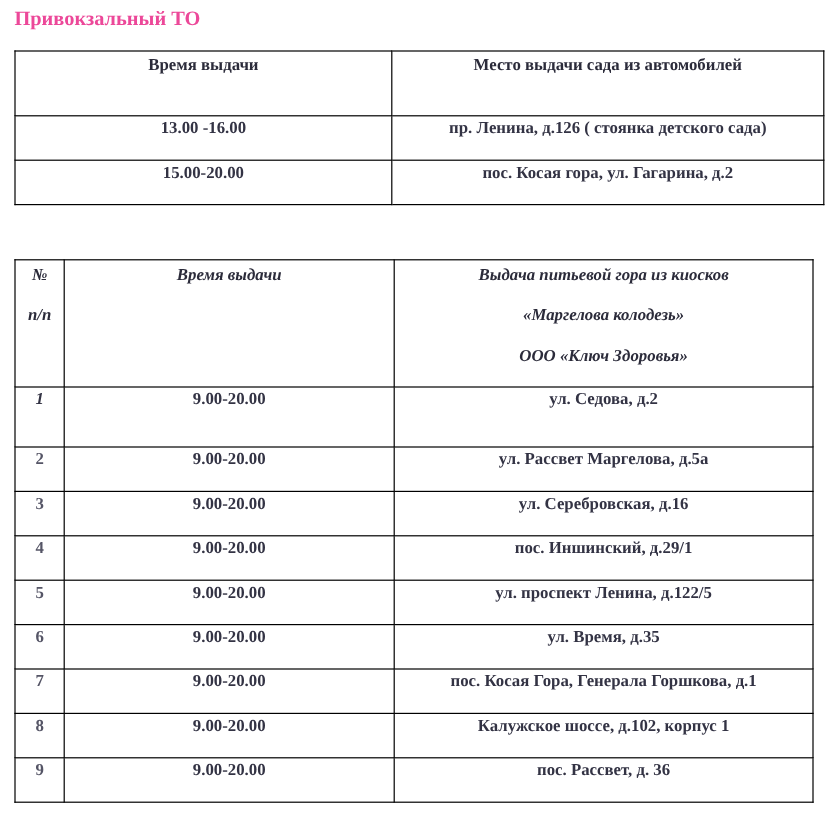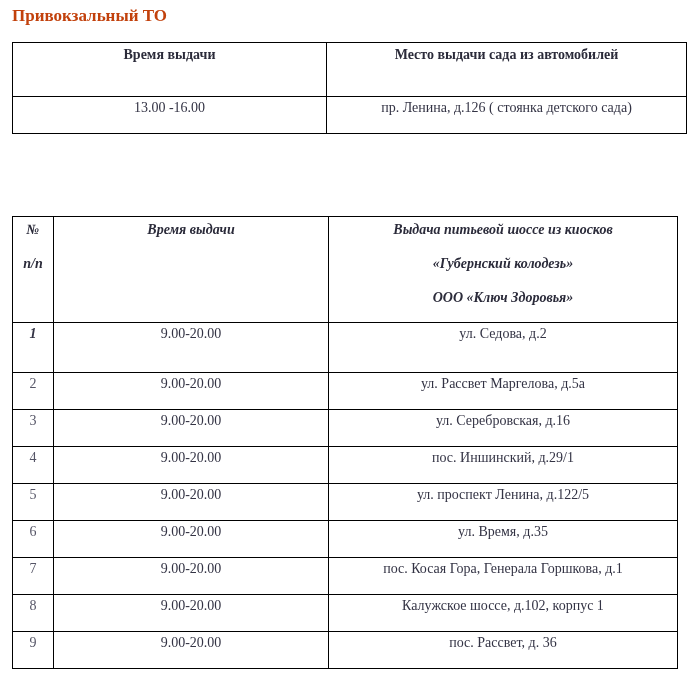--- a/index.html
+++ b/index.html
@@ -14,37 +14,37 @@
       font-family: "Liberation Serif", "DejaVu Serif", serif;
       color: #2b2b3a;
       overflow: hidden;
     }
     .title {
       position: absolute;
       left: 12px;
       top: 6px;
       font-size: 17px;
       font-weight: bold;
-      color: #c2410c;
+      color: #ec4899;
       margin: 0;
     }
     table {
       position: absolute;
       border-collapse: collapse;
       table-layout: fixed;
       font-size: 14px;
       color: #333344;
       border-radius: 22px;
     }
     td, th {
       border: 1.5px solid #000;
       padding: 0;
       text-align: center;
       vertical-align: top;
-      font-weight: normal;
+      font-weight: bold;
     }
     
     #t1 {
       left: 12px;
       top: 42px;
       width: 674px;
     }
     #t1 .c1 { width: 314px; }
     #t1 .c2 { width: 360px; }
     #t1 th {
@@ -98,41 +98,45 @@
     <tr>
       <th>Время выдачи</th>
       <th>Место выдачи сада из автомобилей</th>
     </tr>
   </thead>
   <tbody>
     <tr>
       <td>13.00 -16.00</td>
       <td>пр. Ленина, д.126 ( стоянка детского сада)</td>
     </tr>
+    <tr>
+      <td>15.00-20.00</td>
+      <td>пос. Косая гора, ул. Гагарина, д.2</td>
+    </tr>
   </tbody>
 </table>
 
 <table id="t2">
   <colgroup>
       <col class="c1">
       <col class="c2">
       <col class="c3">
     </colgroup>
   <thead>
     <tr>
       <th>
         <span class="line">№</span>
         <span class="line">п/п</span>
       </th>
       <th>
         <span class="line">Время выдачи</span>
       </th>
       <th>
-        <span class="line">Выдача питьевой шоссе из киосков</span>
-        <span class="line">«Губернский колодезь»</span>
+        <span class="line">Выдача питьевой гора из киосков</span>
+        <span class="line">«Маргелова колодезь»</span>
         <span class="line">ООО «Ключ Здоровья»</span>
       </th>
     </tr>
   </thead>
   <tbody>
     <tr class="first">
       <td class="num">1</td>
       <td>9.00-20.00</td>
       <td>ул. Седова, д.2</td>
     </tr>

